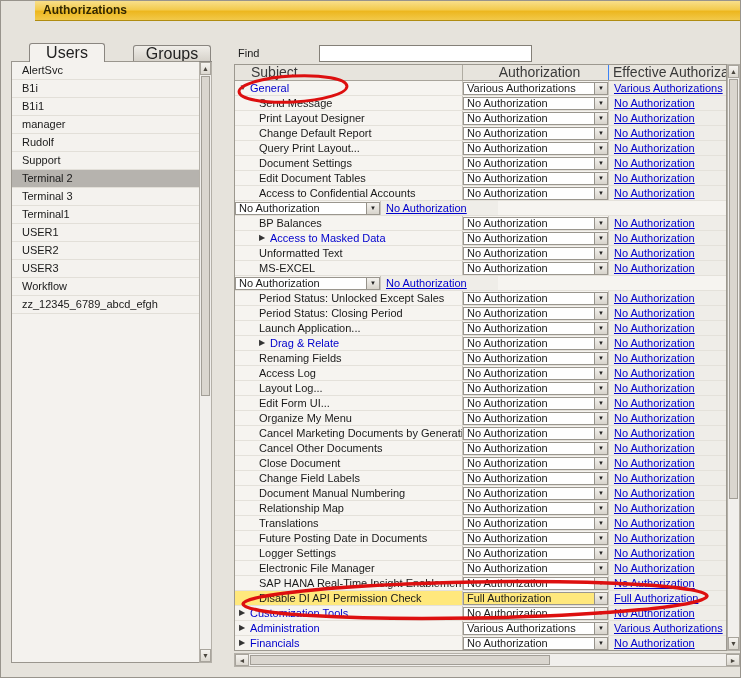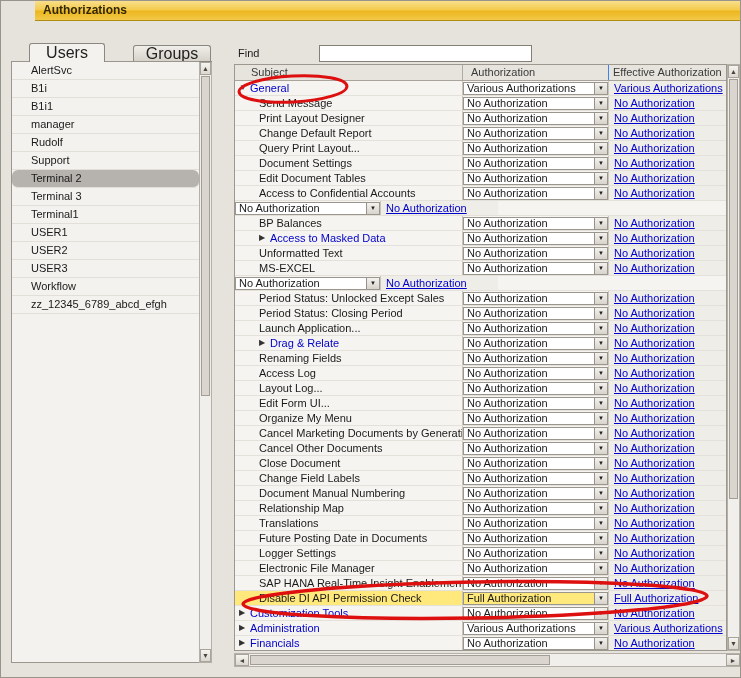--- a/index.html
+++ b/index.html
@@ -25,43 +25,43 @@
   .tab-users  { left:28px;  top:42px; width:76px; height:19px; line-height:18px;
                 background:#f4f2ee; z-index:3; }
   .tab-groups { left:104px; top:44px; width:78px; height:16px; line-height:15px;
                 background:linear-gradient(180deg,#f0eee9,#d6d2ca); z-index:1;margin-left:28px; }
   .tab-strip-line { position:absolute; left:10px; top:60px; width:201px; height:1px; background:#8a8680; z-index:2; }
   
   .listbox {
     position:absolute; left:10px; top:60px; width:188px; height:602px;
     background:#f4f2ee; border:1px solid #9a968e; border-right:none; overflow:hidden; z-index:2;
   }
-  .list-item { height:18px; line-height:17px; padding-left:19px; font-size:11px; color:#1a1a1a;
+  .list-item { height:18px; line-height:17px; padding-left:10px; font-size:11px; color:#1a1a1a;
                border-bottom:1px solid #e2dfd8; white-space:nowrap; overflow:hidden; }
-  .list-item.selected { background:var(--sel,#b6b3ae);border-radius:6px; }
+  .list-item.selected { background:var(--sel,#b6b3ae); }
   
   .sb-v { position:absolute; width:13px; background:#f1efec; border:1px solid #b4b0a8; }
   .sb-btn { position:absolute; left:0; width:100%; height:13px; background:linear-gradient(180deg,#f6f4f0,#dcd8d0);
             border:1px solid #a8a49c; font-size:7px; color:#4a463e; text-align:center; line-height:12px; }
   .sb-thumb { position:absolute; left:1px; width:9px; background:#dad6cf; border:1px solid #a29e96; }
   .sb-h { position:absolute; height:14px; background:#f1efec; border:1px solid #b4b0a8; }
   .sb-h .sb-btn { width:14px; height:100%; line-height:12px; }
   .sb-h .sb-thumb { top:1px; height:10px; width:auto; }
   
   .find-label { position:absolute; left:237px; top:46px; font-size:11px; color:#1a1a1a; }
   .find-input { position:absolute; left:318px; top:44px; width:213px; height:17px;
                 border:1px solid #848078; background:#fff; font-size:11px; padding:0 3px;
                 font-family:"Liberation Sans","DejaVu Sans",sans-serif; }
   
   .table { position:absolute; left:233px; top:63px; width:493px; height:587px;
            background:#f6f4f0; border:1px solid #9c988f; overflow:hidden; }
   .thead { display:flex; height:16px; background:#e7e4dd; border-bottom:1px solid #a8a49b; }
-  .hcell { font-size:11px; color:#3a3a3a; line-height:15px; white-space:nowrap; overflow:hidden; }
+  .hcell { font-size:14px; color:#3a3a3a; line-height:15px; white-space:nowrap; overflow:hidden; }
   .h-subject { width:228px; padding-left:16px; border-right:1px solid #b0aca2; }
-  .h-auth    { width:146px; padding-left:8px;  border-right:1px solid #3b82f6; }
+  .h-auth    { width:146px; padding-left:8px;  border-right:1px solid #3b82f6;text-align:center; }
   .h-eff     { width:117px; padding-left:4px; }
   .trow { display:flex; height:15px; border-bottom:1px solid #e4e1da; }
   .cell { height:14px; white-space:nowrap; overflow:hidden; }
   .c-subject { width:228px; border-right:1px solid #c8c4bc; font-size:11px; line-height:14px; color:#1a1a1a; }
   .c-auth    { width:146px; border-right:1px solid #c8c4bc; }
   .c-eff     { width:117px; padding-left:5px; background:#efede8; font-size:11px; line-height:14px; }
   .ind0 { padding-left:4px; }
   .ind1 { padding-left:24px; }
   .tri { display:inline-block; width:11px; font-size:8px; color:#333; vertical-align:top; }
   .cat { color:var(--link,#0000cc); }

